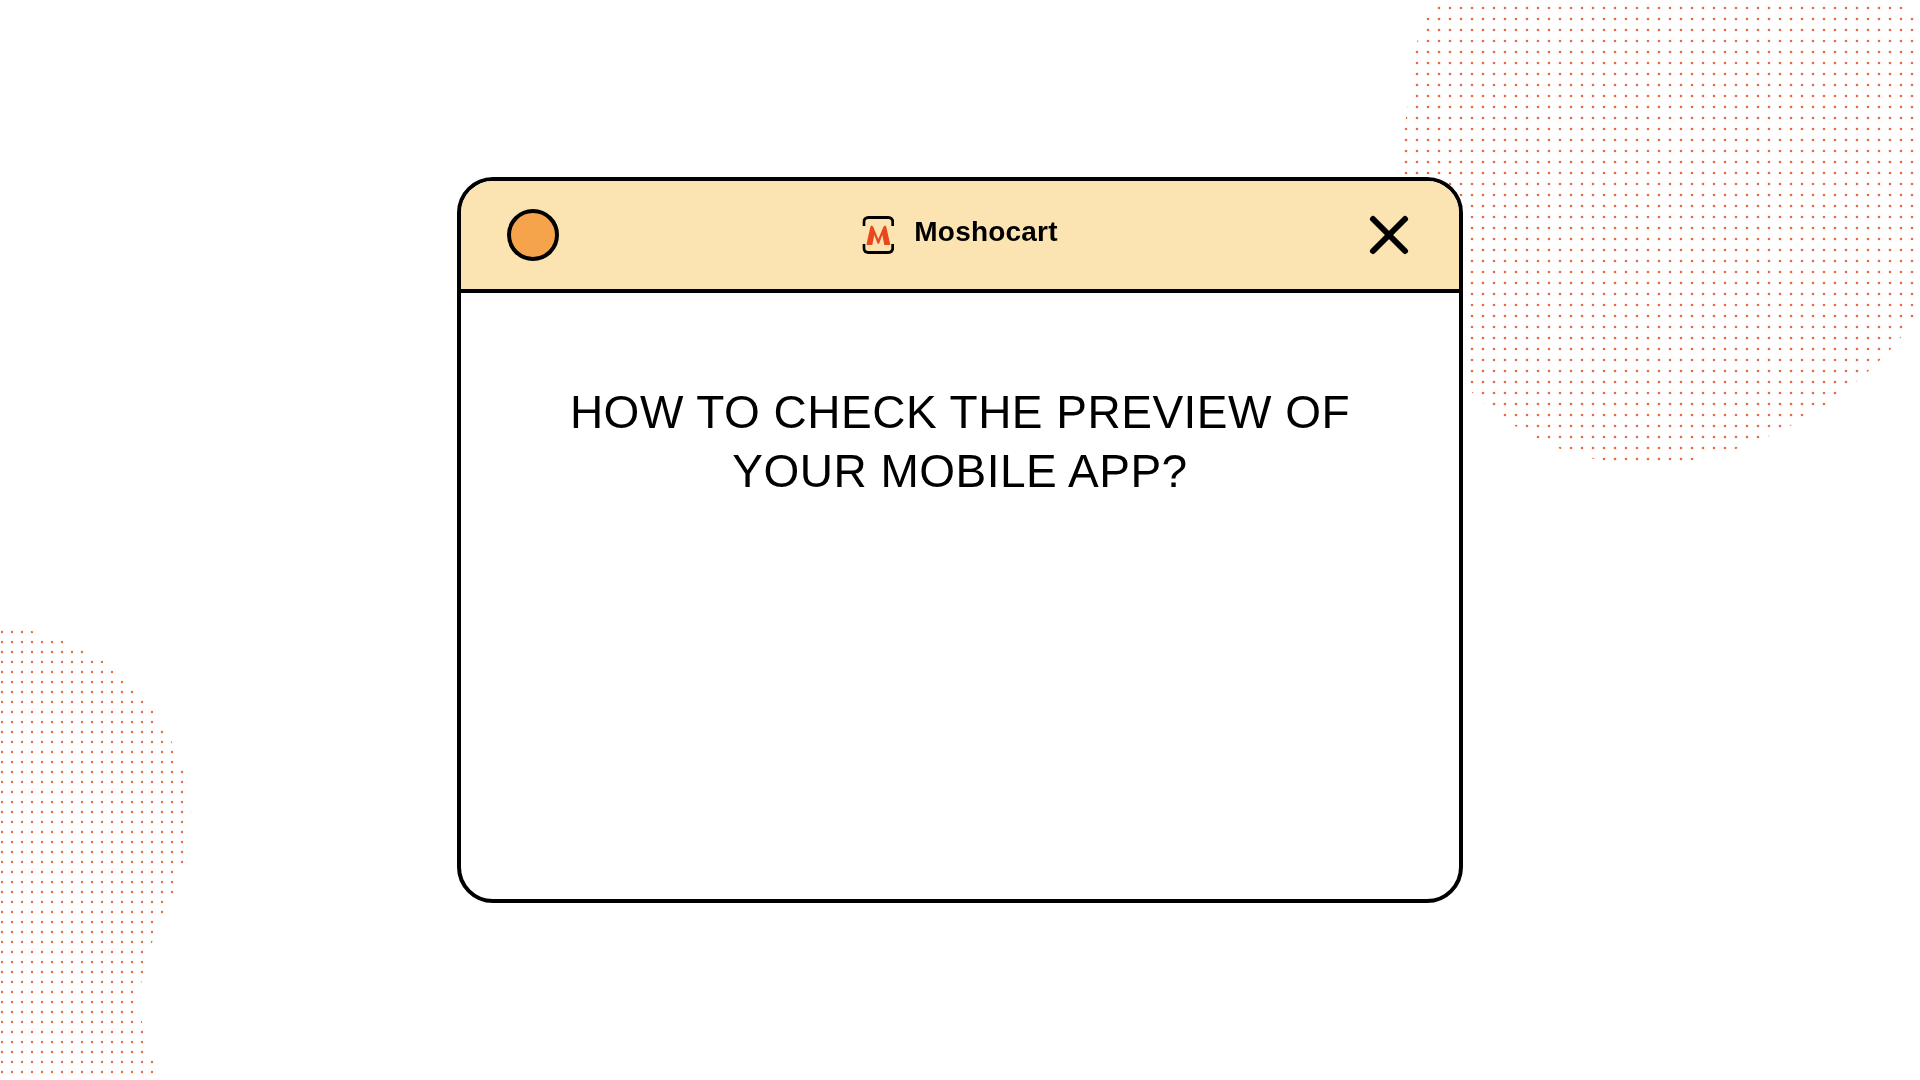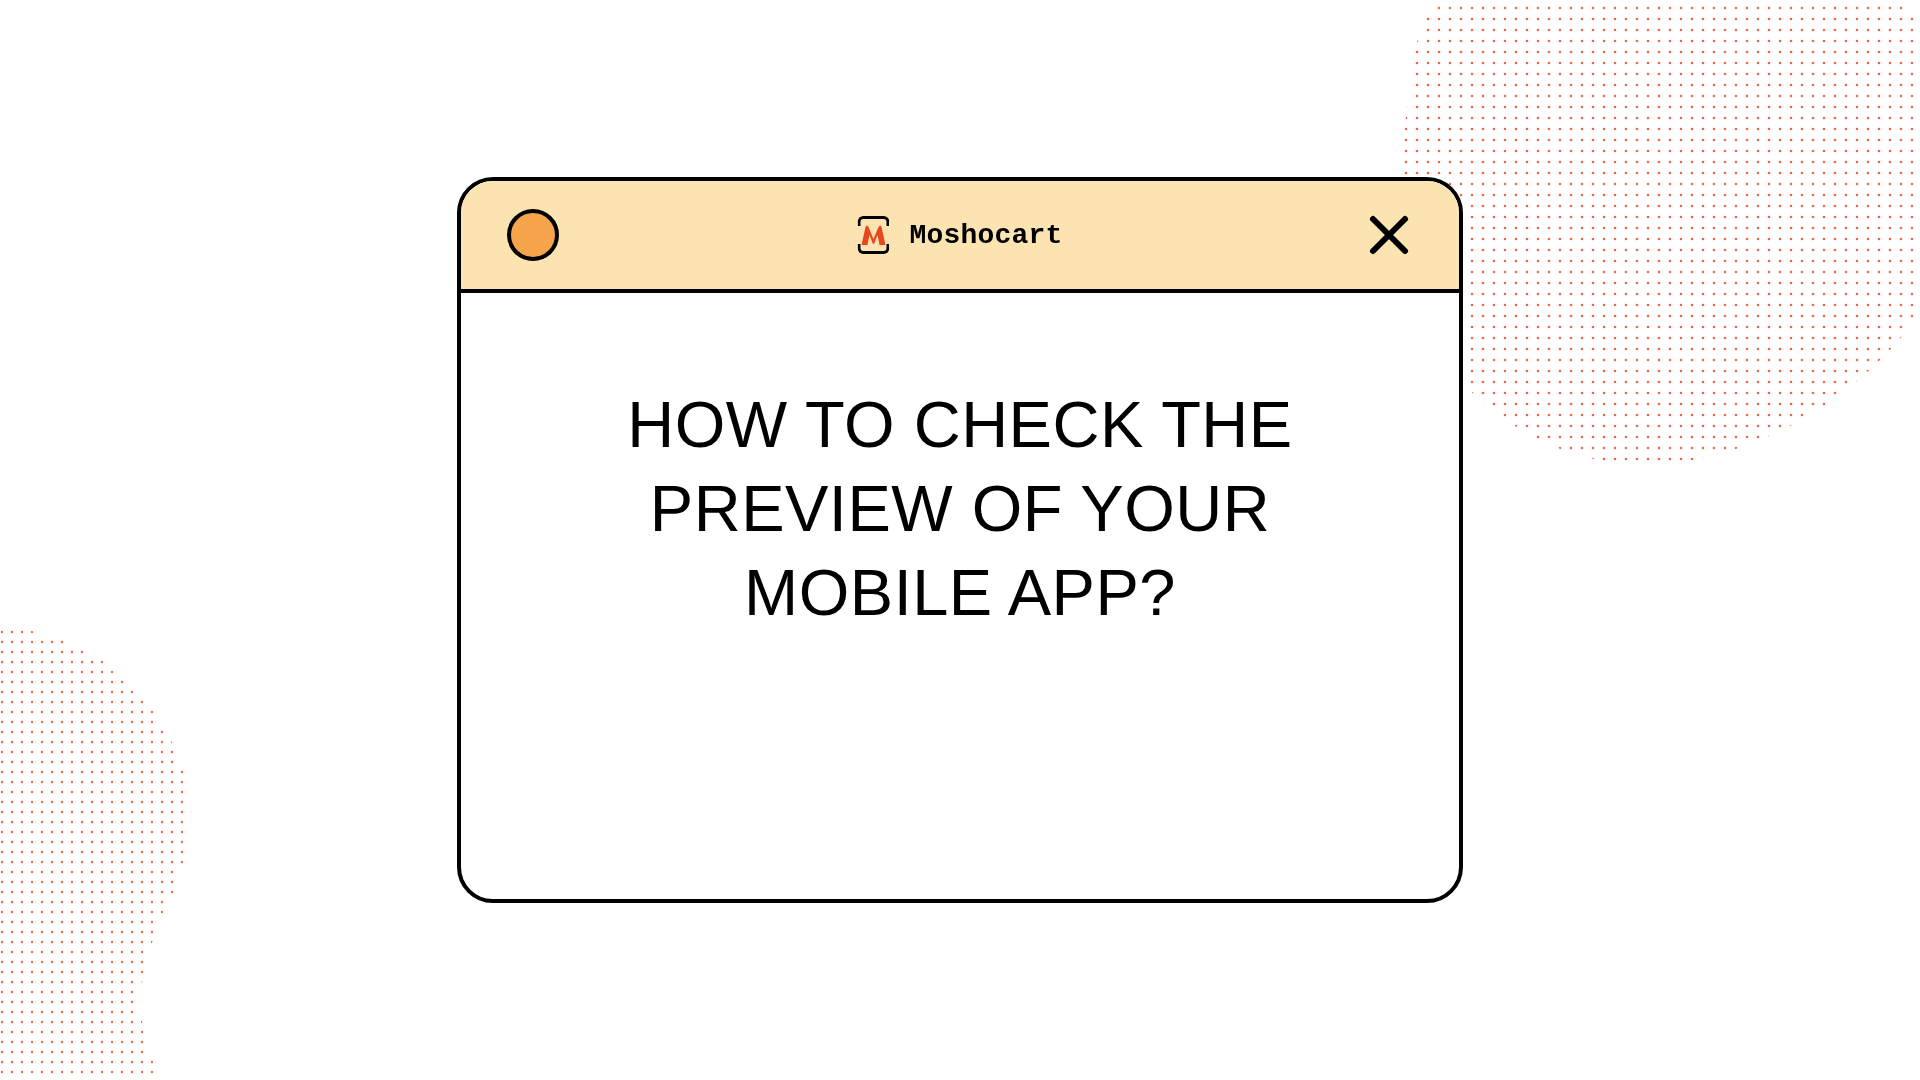--- a/index.html
+++ b/index.html
@@ -59,23 +59,21 @@
     border-radius: 50%;
     background: #f5a44b;
     border: 4px solid #000;
   }
 
   .brand {
     position: absolute;
     left: 50%;
     transform: translateX(-50%);
     display: flex;
-    align-items: center;
     gap: 20px;
-    font-family: Liberation Mono, monospace;
   }
   .brand-icon {
     position: relative;
     width: 32px;
     height: 38px;
   }
   .brand-icon .bracket-top,
   .brand-icon .bracket-bottom {
     position: absolute;
     left: 0;
@@ -106,21 +104,21 @@
     align-items: center;
     justify-content: center;
   }
   .close-btn svg { width: 44px; height: 44px; }
 
   .content {
     padding: 90px 60px 60px;
     height: calc(100% - 112px);
   }
   .headline {
-    font-size: 65px;
+    font-size: 46px;
     font-weight: 500;
     color: #000;
     text-align: center;
     line-height: 1.29;
     letter-spacing: 0.5px;
   }
 </style>
 </head>
 <body>
 

